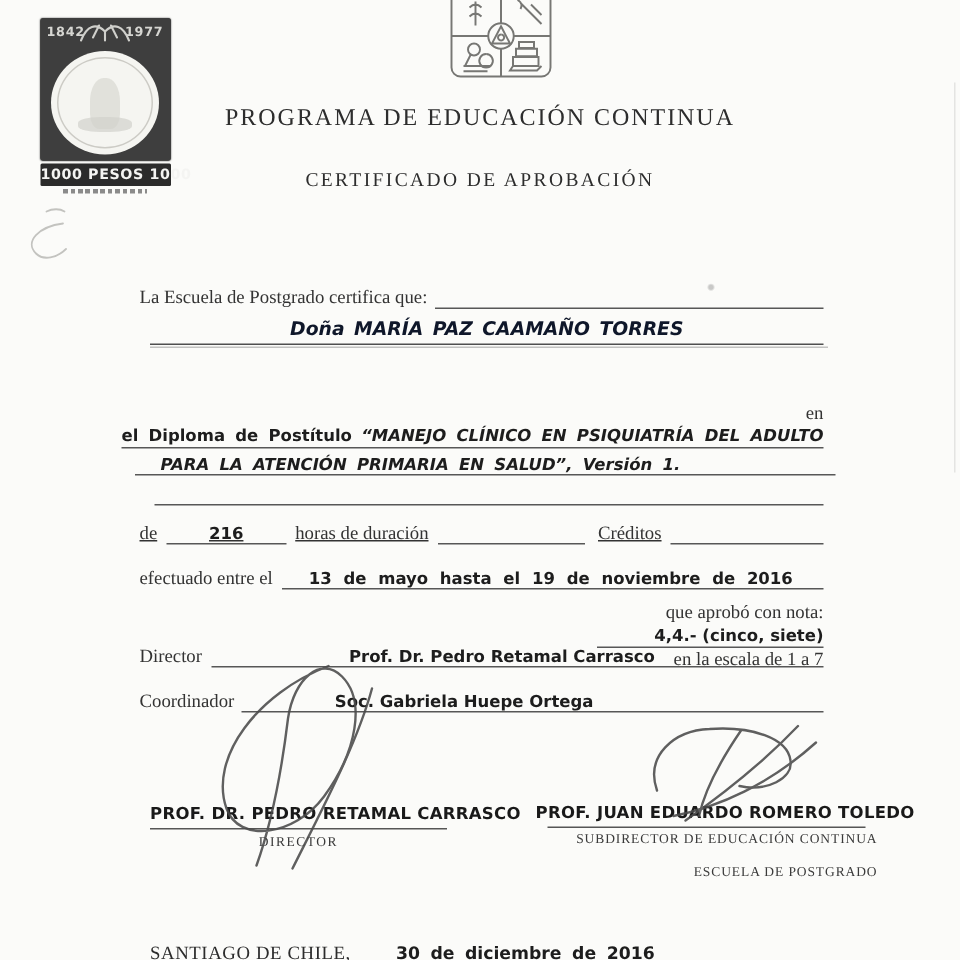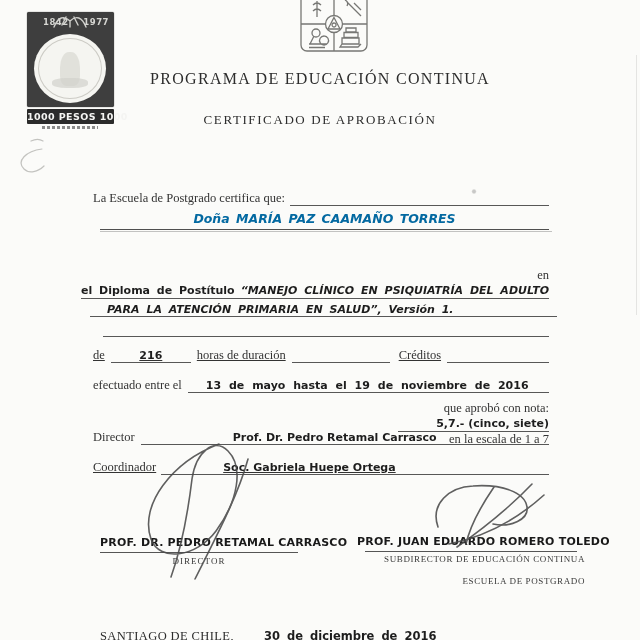--- a/index.html
+++ b/index.html
@@ -5,21 +5,21 @@
   html,body{margin:0;padding:0;background:#888;}
   .page{
     position:relative;width:640px;height:640px;margin:0 auto;
     background:#fbfbf9;overflow:hidden;
     font-family:"Liberation Serif", serif;color:#2e2e2e;
   }
   
   .stamp{position:absolute;left:27px;top:12px;width:87px;height:117px;}
   .stamp-top{position:absolute;left:0;top:0;width:87px;height:95px;background:#3e3e3e;border-radius:2px;box-shadow:0 0 1px #222;}
   .stamp-year{position:absolute;top:5px;font:bold 8.5px "DejaVu Sans",sans-serif;color:#d6d6d2;letter-spacing:.5px;}
-  .stamp-year.left{left:16px;} .stamp-year.right{right:5px;}
+  .stamp-year.left{left:4px;} .stamp-year.right{right:5px;}
   .stamp-medallion{position:absolute;left:7px;top:22px;width:72px;height:69px;background:#f5f5f1;border-radius:50%;}
   .stamp-medallion::after{content:"";position:absolute;left:4px;top:4px;right:4px;bottom:4px;border:1px solid #cccbc5;border-radius:50%;}
   .medal-blob1{position:absolute;left:26px;top:18px;width:20px;height:34px;background:#dcdcd6;border-radius:45% 45% 30% 30%;opacity:.8;}
   .medal-blob2{position:absolute;left:18px;top:44px;width:36px;height:10px;background:#d2d2cc;border-radius:40%;opacity:.7;}
   .stamp-band{position:absolute;left:0;top:97px;width:87px;height:15px;background:#2b2b2b;color:#f4f4f2;
     font:bold 9.5px "DejaVu Sans",sans-serif;line-height:15px;text-align:center;letter-spacing:.4px;white-space:nowrap;border-radius:1px;}
   .stamp-caption{position:absolute;left:15px;top:114px;width:56px;height:3px;
     background:repeating-linear-gradient(90deg,#6f6f6f 0 3px,transparent 3px 5px);opacity:.8;}
   
   .doc-title{position:absolute;left:0;width:640px;text-align:center;color:#2d2d2d;white-space:nowrap;}
@@ -28,21 +28,21 @@
   
   .row{position:absolute;left:93px;right:91px;display:flex;align-items:flex-end;
        font-size:12.5px;color:#333;white-space:nowrap;line-height:1.15;}
   .ul{border-bottom:1.2px solid #575757;}
   .grow{flex:1;min-width:0;}
   .fill{font:bold 11px "DejaVu Sans",sans-serif;color:#1d1d1d;}
   .fill-i{font:italic bold 11px "DejaVu Sans",sans-serif;color:#1d1d1d;}
   .lbl{padding-bottom:1px;}
   .center{text-align:center;}
   .name-line{position:absolute;left:100px;right:91px;top:211px;text-align:center;
-    font:italic bold 12.5px "DejaVu Sans",sans-serif;color:#0369a1;word-spacing:2px;}
+    font:italic bold 12.5px "DejaVu Sans",sans-serif;color:#0f172a;word-spacing:2px;}
   .name-ul{position:absolute;left:100px;right:91px;top:229px;border-bottom:1.3px solid #4f4f4f;}
   .name-ul2{position:absolute;left:100px;right:88px;top:231px;border-bottom:1px solid #8a8a8a;opacity:.5;}
   
   .sig-block{position:absolute;text-align:center;}
   .sig-name{font:bold 11px "DejaVu Sans",sans-serif;color:#191919;letter-spacing:.2px;white-space:nowrap;}
   .sig-rule{border-top:1.1px solid #555;margin-top:3px;}
   .sig-title{font:9px "Liberation Serif",serif;color:#3a3a3a;letter-spacing:1px;margin-top:3px;}
   .sig-title2{font:9px "Liberation Serif",serif;color:#3a3a3a;letter-spacing:.6px;margin-top:2px;text-align:right;}
   
   .footer{position:absolute;left:100px;top:626px;white-space:nowrap;}
@@ -128,30 +128,30 @@
     <span class="ul grow" style="margin-left:6px;"></span>
   </div>
 
   <div class="row" style="top:376px;height:17px;">
     <span class="lbl">efectuado entre el</span>
     <span class="ul grow" style="margin-left:6px;word-spacing:4px;"><span class="fill" style="padding-left:18px;">13 de mayo hasta el 19 de noviembre de 2016</span></span>
   </div>
 
   <div class="row" style="top:401px;height:17px;flex-direction:column;">
     <span class="lbl">que aprobó con nota:</span>
-    <span class="ul grow" style="margin-left:5px;"><span class="fill" style="padding-left:38px;">5,7.- (cinco, siete)</span></span>
+    <span class="ul grow" style="margin-left:5px;"><span class="fill" style="padding-left:38px;">4,4.- (cinco, siete)</span></span>
     <span class="lbl" style="margin-left:4px;">en la escala de 1 a 7</span>
   </div>
 
   <div class="row" style="top:428px;height:17px;">
     <span class="lbl">Director</span>
     <span class="ul grow" style="margin-left:6px;"><span class="fill" style="padding-left:92px;">Prof. Dr. Pedro Retamal Carrasco</span></span>
   </div>
 
-  <div class="row" style="top:458px;height:17px;text-decoration:underline;">
+  <div class="row" style="top:458px;height:17px;">
     <span class="lbl">Coordinador</span>
     <span class="ul grow" style="margin-left:5px;"><span class="fill" style="padding-left:62px;">Soc. Gabriela Huepe Ortega</span></span>
   </div>
 
   <div class="sig-block" style="left:100px;top:536px;width:198px;">
     <div class="sig-name">PROF. DR. PEDRO RETAMAL CARRASCO</div>
     <div class="sig-rule"></div>
     <div class="sig-title">DIRECTOR</div>
   </div>
 

